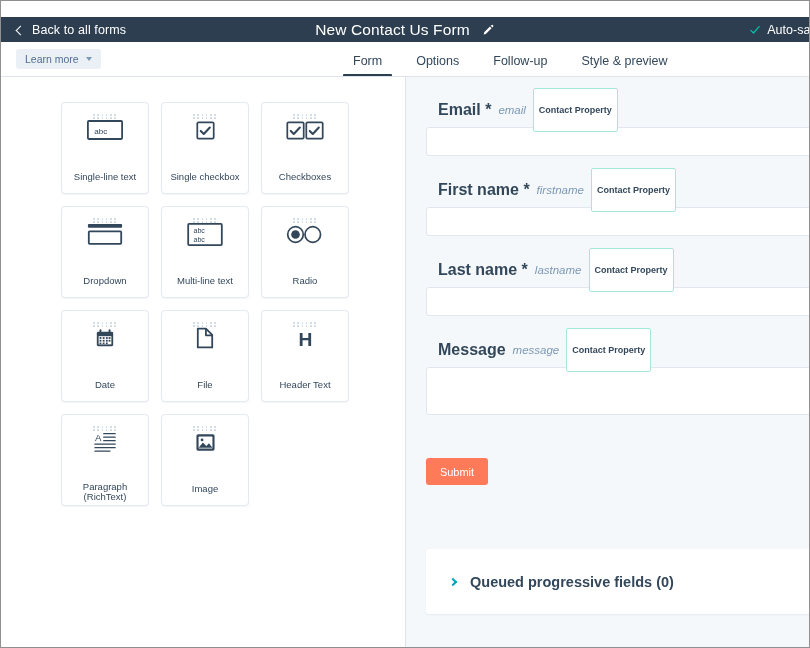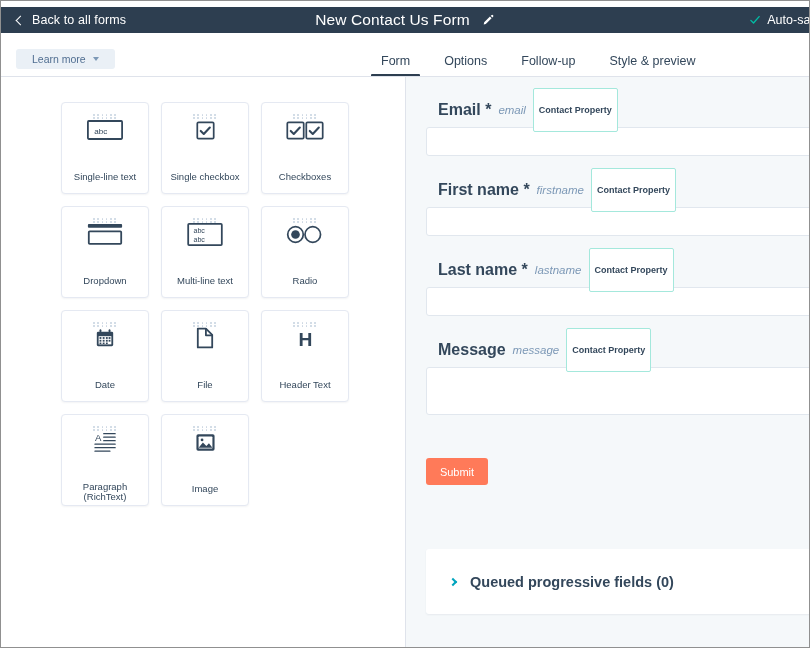--- a/index.html
+++ b/index.html
@@ -17,21 +17,21 @@
     width: 810px;
     height: 648px;
     border: 1px solid #909090;
     background: #ffffff;
     overflow: hidden;
   }
 
   
   .topbar {
     position: absolute;
-    left: 0; top: 6px;
+    left: 0; top: 16px;
     width: 808px;
     height: 26px;
     background: #2d3e50;
     color: #ffffff;
     display: flex;
     align-items: center;
   }
   .back-link {
     position: absolute;
     left: 16px;
@@ -89,21 +89,21 @@
     position: absolute;
     left: 0; top: 41px;
     width: 808px;
     height: 35px;
     background: #ffffff;
   }
   .learn-more {
     position: absolute;
     left: 15px; top: 7px;
     height: 20px;
-    padding: 0 16px;
+    padding: 0 9px;
     background: #eaf0f6;
     border: none;
     border-radius: 3px;
     color: #506e91;
     font-size: 10.5px;
     font-family: "Liberation Sans", sans-serif;
     display: flex;
     align-items: center;
     gap: 7px;
     cursor: pointer;
@@ -114,21 +114,20 @@
     border-right: 3.5px solid transparent;
     border-top: 4px solid #7c98b6;
   }
   .tabs {
     position: absolute;
     left: 352px; top: 0;
     height: 35px;
     display: flex;
     align-items: flex-start;
     gap: 0;
-    margin-left: 28px;
   }
   .tab {
     position: relative;
     height: 35px;
     padding: 12px 0 0 0;
     margin-right: 34px;
     font-size: 12.5px;
     color: #33475b;
     cursor: pointer;
     white-space: nowrap;

